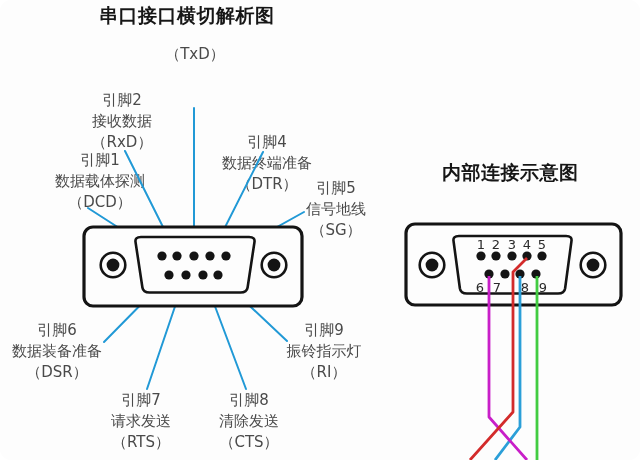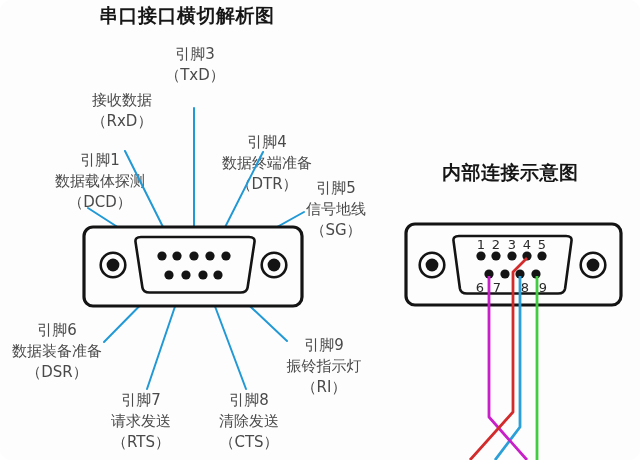--- a/index.html
+++ b/index.html
@@ -31,41 +31,41 @@
     white-space:nowrap;
   }
   #label-pin3{left:195px;top:44px;}
   #label-pin2{left:122px;top:90px;}
   #label-pin4{left:267px;top:92px;margin-top:40px;}
   #label-pin1{left:62px;top:150px;margin-left:38px;}
   #label-pin5{left:336px;top:178px;}
   #label-pin6{left:57px;top:320px;}
   #label-pin7{left:141px;top:390px;}
   #label-pin8{left:249px;top:390px;}
-  #label-pin9{left:324px;top:320px;margin-top:15px;}
+  #label-pin9{left:324px;top:320px;}
   svg{position:absolute;left:0;top:0;}
   .pin-num{
     font-size:13px;
     fill:#2b2b2b;
     font-family:"DejaVu Sans", sans-serif;
   }
 </style>
 </head>
 <body>
 
 <div class="canvas">
 
   <div class="diagram-title" id="title-left">串口接口横切解析图</div>
   <div class="diagram-title" id="title-right">内部连接示意图</div>
 
   <div class="pin-label" id="label-pin3">
-    <div>引脚3</div>
     <div>（TxD）</div>
   </div>
   <div class="pin-label" id="label-pin2">
+    <div>引脚2</div>
     <div>接收数据</div>
     <div>（RxD）</div>
   </div>
   <div class="pin-label" id="label-pin4">
     <div>引脚4</div>
     <div>数据终端准备</div>
     <div>（DTR）</div>
   </div>
   <div class="pin-label" id="label-pin1">
     <div>引脚1</div>

